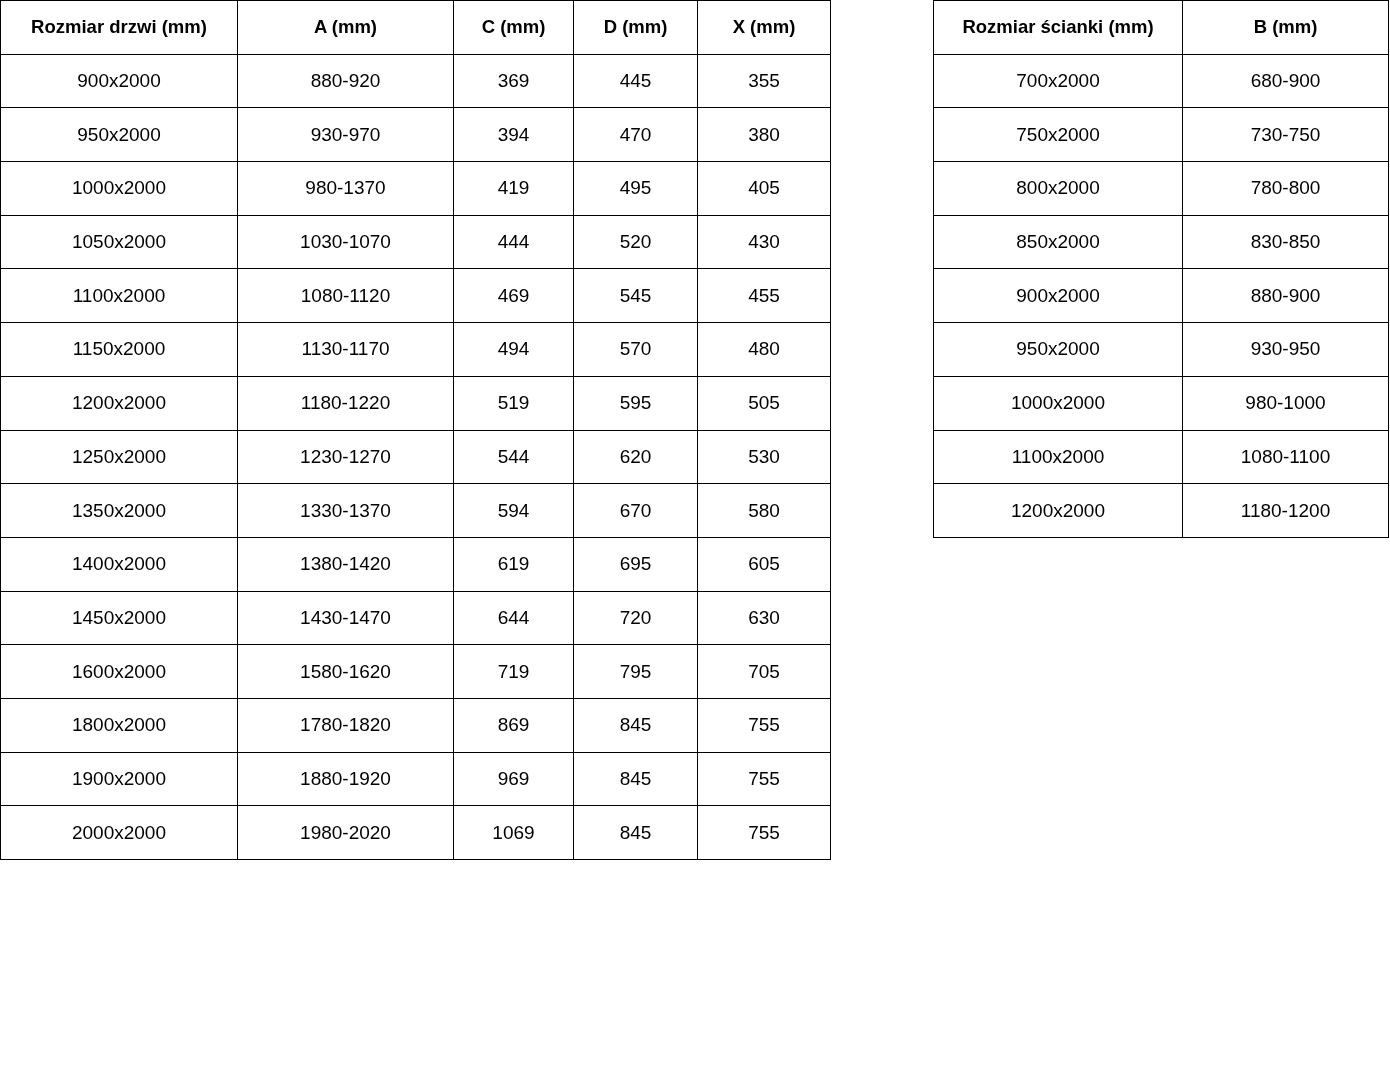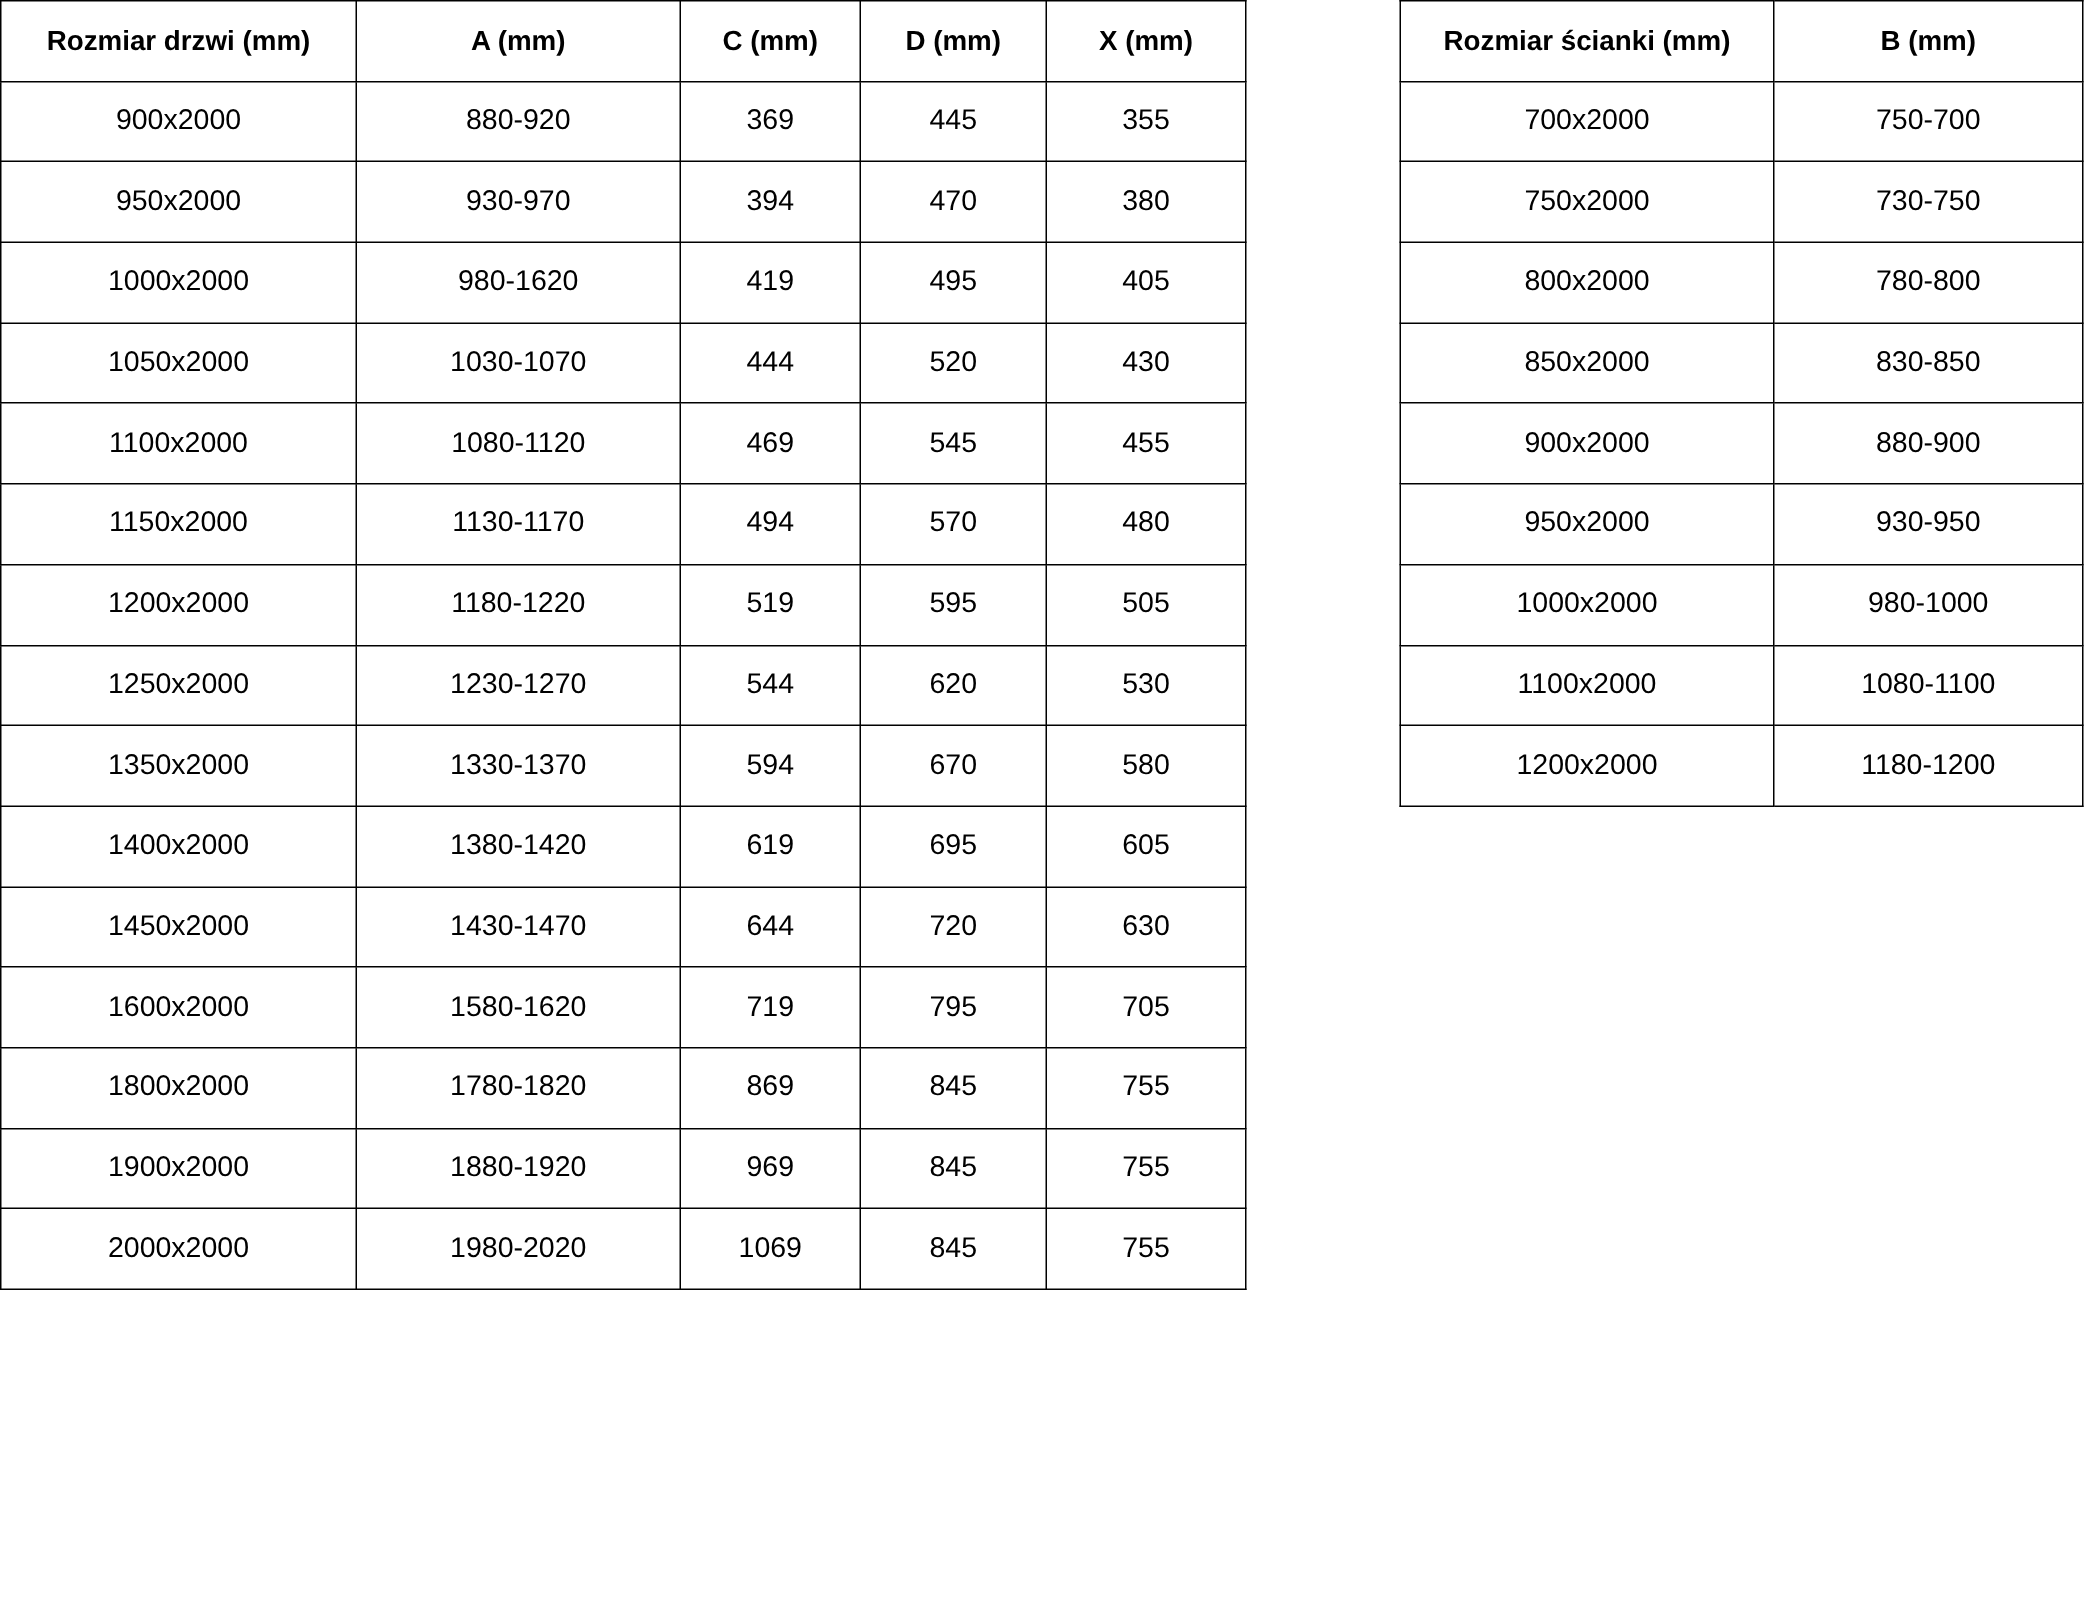--- a/index.html
+++ b/index.html
@@ -93,21 +93,21 @@
         </tr>
         <tr>
           <td>950x2000</td>
           <td>930-970</td>
           <td>394</td>
           <td>470</td>
           <td>380</td>
         </tr>
         <tr>
           <td>1000x2000</td>
-          <td>980-1620</td>
+          <td>980-1370</td>
           <td>419</td>
           <td>495</td>
           <td>405</td>
         </tr>
         <tr>
           <td>1050x2000</td>
           <td>1030-1070</td>
           <td>444</td>
           <td>520</td>
           <td>430</td>
@@ -199,21 +199,21 @@
     </colgroup>
     <thead>
       <tr>
         <th>Rozmiar ścianki (mm)</th>
         <th>B (mm)</th>
       </tr>
     </thead>
     <tbody id="wall-body">
         <tr>
           <td>700x2000</td>
-          <td>750-700</td>
+          <td>680-900</td>
         </tr>
         <tr>
           <td>750x2000</td>
           <td>730-750</td>
         </tr>
         <tr>
           <td>800x2000</td>
           <td>780-800</td>
         </tr>
         <tr>

